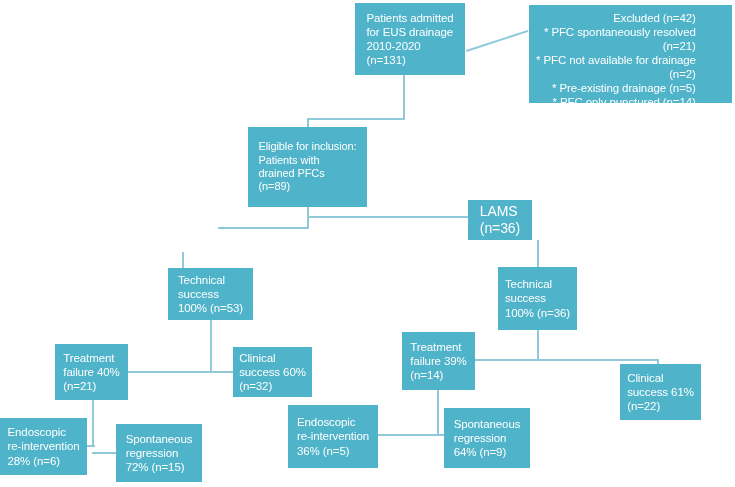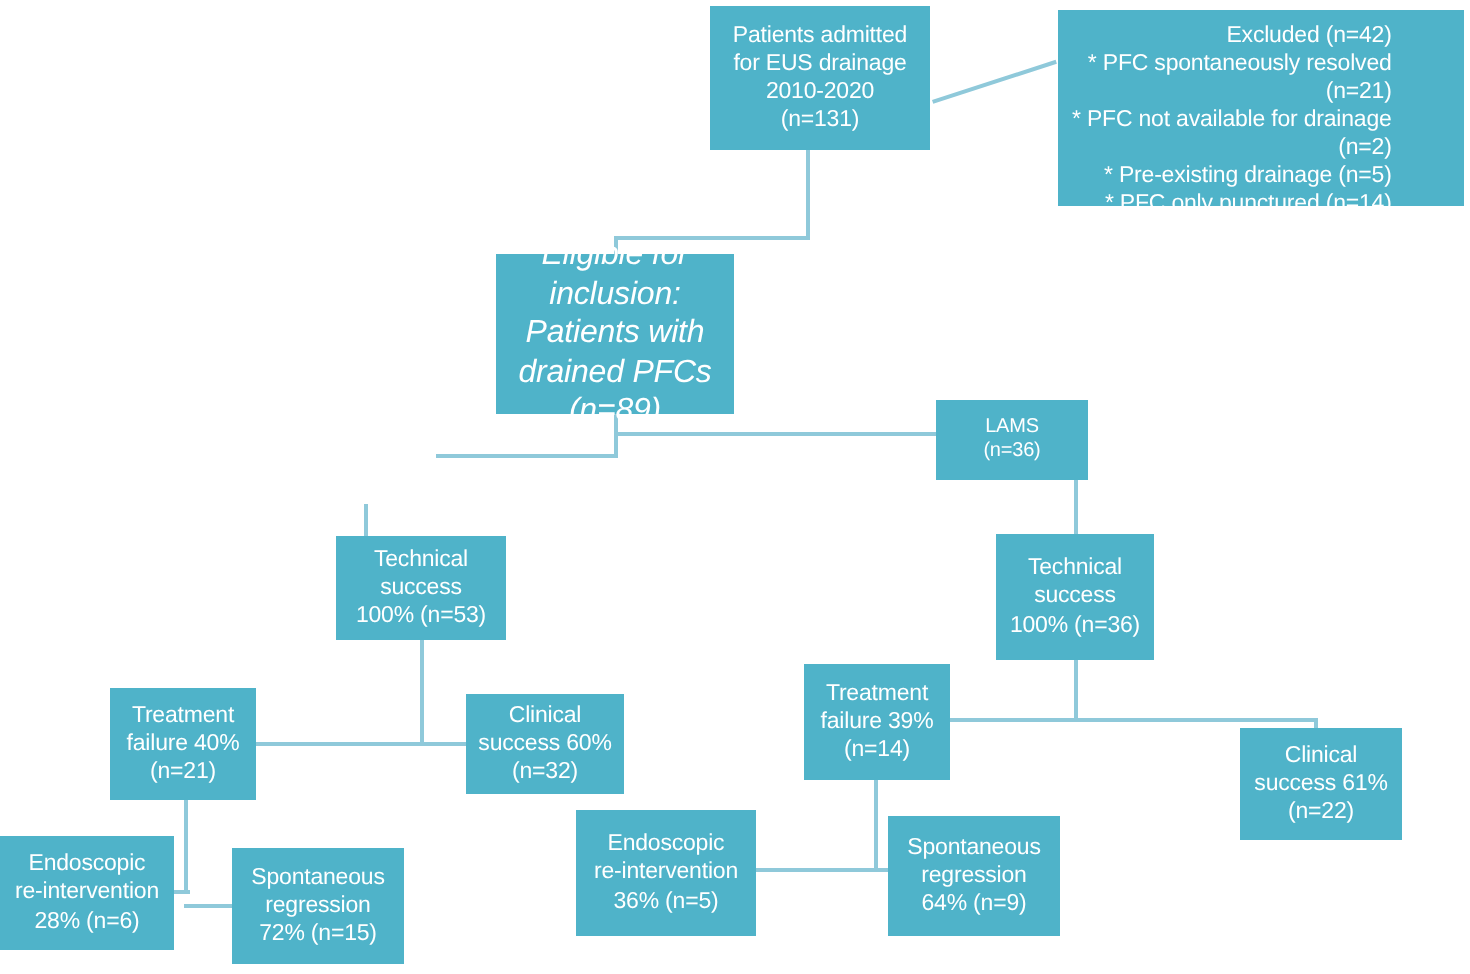--- a/index.html
+++ b/index.html
@@ -19,21 +19,20 @@
     overflow: hidden;
   }
   .node {
     position: absolute;
     box-sizing: border-box;
     background: #4FB3C9;
     color: #ffffff;
     display: flex;
     align-items: center;
     justify-content: center;
-    text-align: center;
     line-height: 1.22;
     padding: 2px 3px;
     white-space: pre-line;
     letter-spacing: -0.1px;
     z-index: 3;
   }
   .node.left-align {
     justify-content: flex-start;
     text-align: right;
     align-items: flex-start;
@@ -97,27 +96,27 @@
 (n=131)</div>
 
   <div class="node left-align" style="left:529px; top:5px; width:203px; height:98px; font-size:11.5px;">Excluded (n=42)
 * PFC spontaneously resolved
    (n=21)
 * PFC not available for drainage
    (n=2)
 * Pre-existing drainage (n=5)
 * PFC only punctured (n=14)</div>
 
-  <div class="node" style="left:248px; top:127px; width:119px; height:80px; font-size:16px;font-style:italic;">Eligible for inclusion:
+  <div class="node" style="left:248px; top:127px; width:119px; height:80px; font-size:11px;">Eligible for inclusion:
 Patients with
 drained PFCs
 (n=89)</div>
 
 
-  <div class="node" style="left:468px; top:200px; width:76px; height:40px; font-size:10px;">LAMS
+  <div class="node" style="left:468px; top:200px; width:64px; height:40px; font-size:14px;">LAMS
 (n=36)</div>
 
   <div class="node" style="left:168px; top:268px; width:85px; height:52px; font-size:11.5px;">Technical
 success
 100% (n=53)</div>
 
   <div class="node" style="left:498px; top:267px; width:79px; height:63px; font-size:11.5px;">Technical
 success
 100% (n=36)</div>
 

